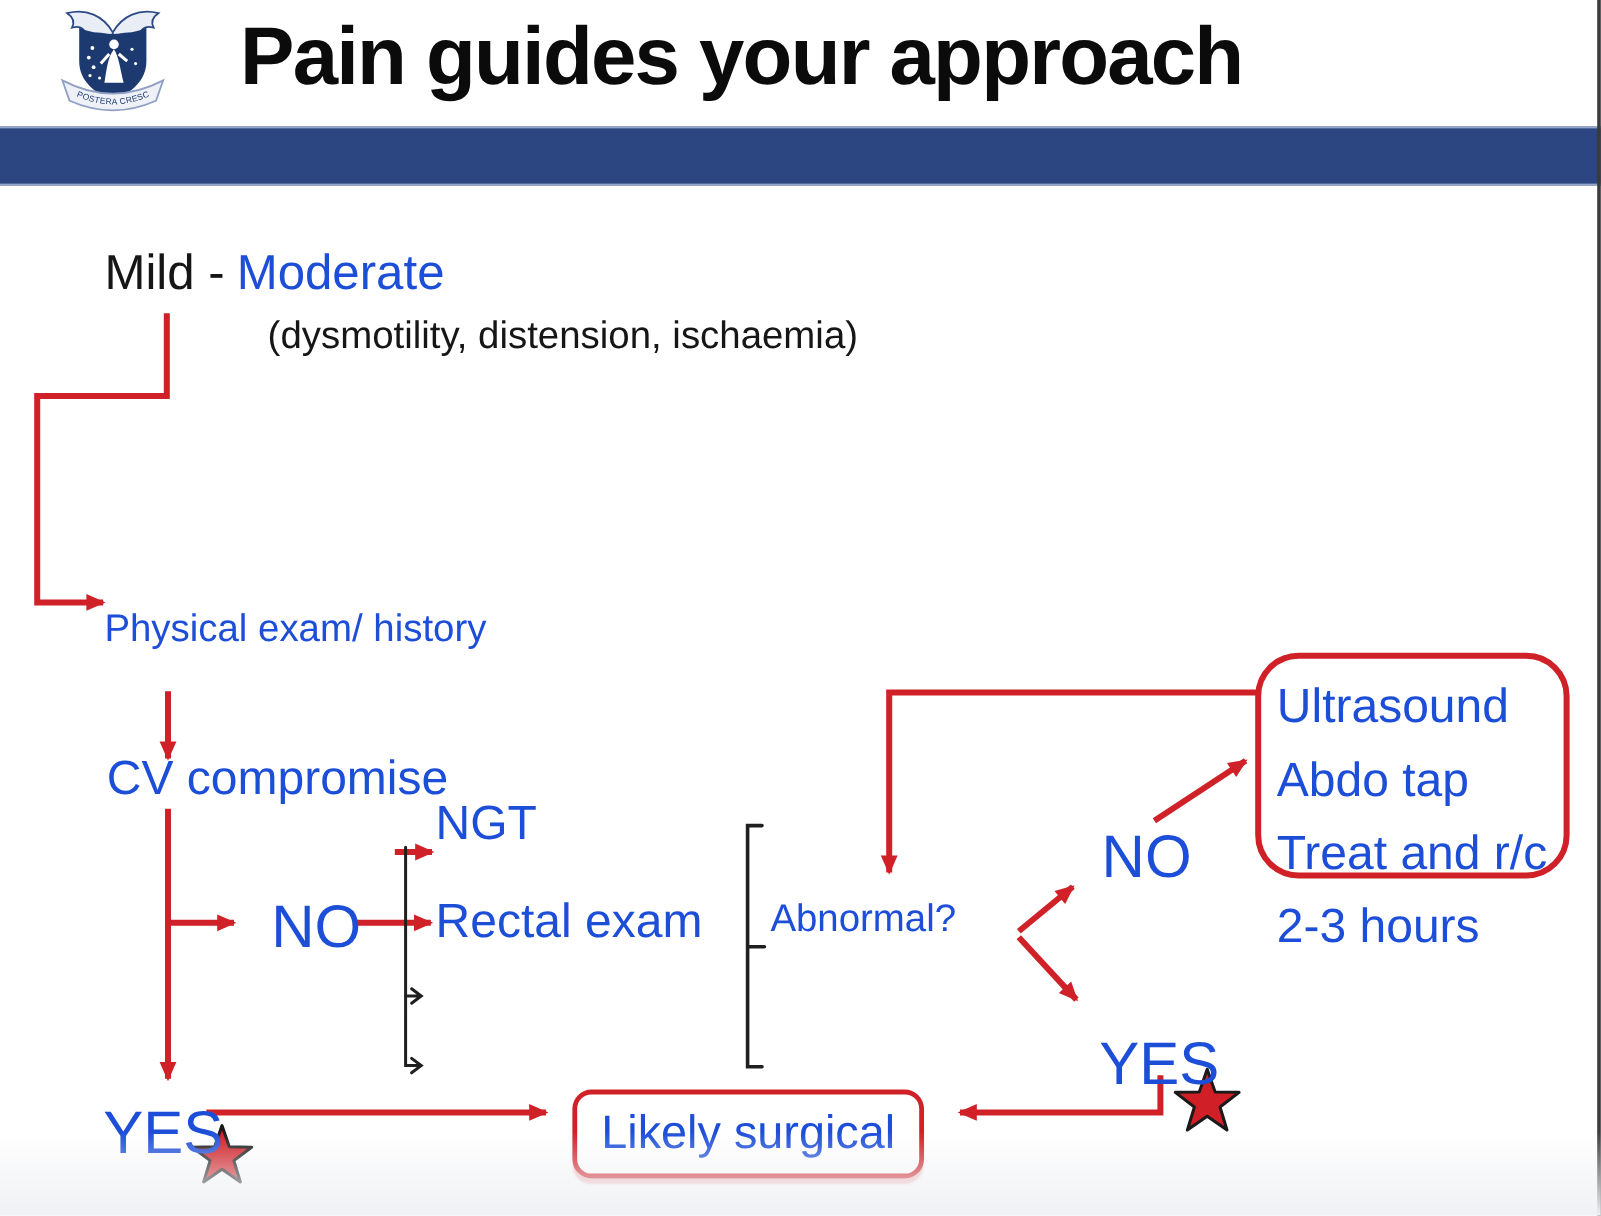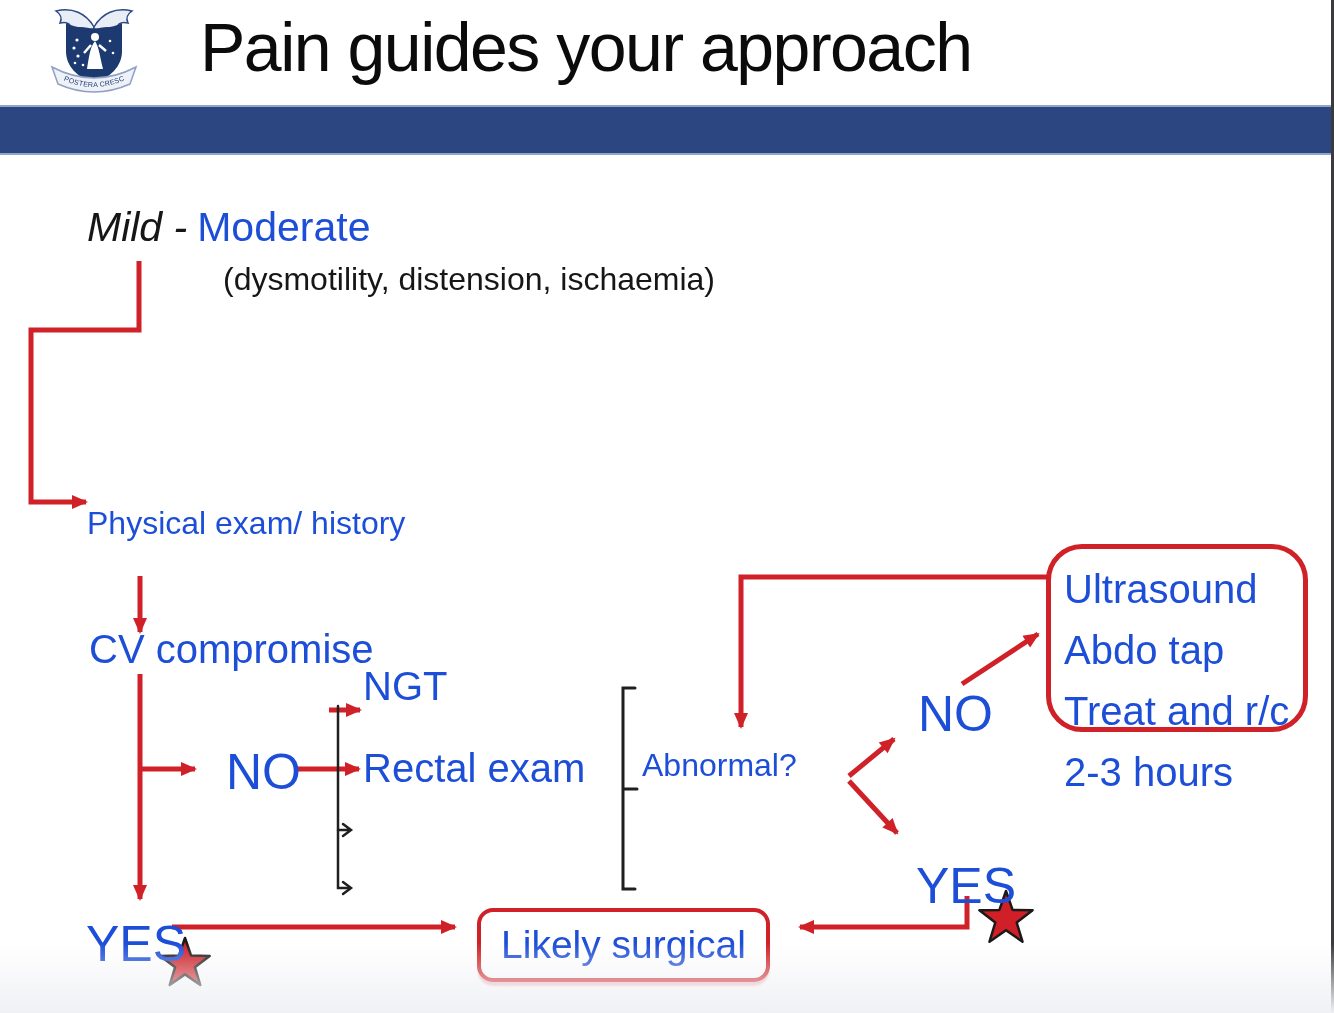--- a/index.html
+++ b/index.html
@@ -7,42 +7,42 @@
     width:1334px;height:1013px;position:relative;overflow:hidden;
     background:#ffffff;
     font-family:"Liberation Sans", sans-serif;
   }
   .abs{position:absolute;white-space:nowrap;}
   .red{color:#1d4ed8;}
   .blk{color:#161616;}
 
   #title{
     left:200px;top:8px;
-    font-size:68px;font-weight:normal;letter-spacing:-1.5px;color:#0b0b0b;
+    font-size:68px;font-weight:bold;letter-spacing:-1.5px;color:#0b0b0b;
   }
   #blue-bar{
     left:0;top:105px;width:1334px;height:50px;
     background:#2b4680;
     border-top:2px solid #93a5c6;border-bottom:2px solid #93a5c6;
     box-sizing:border-box;
   }
   #right-edge{
     right:0;top:0;width:3px;height:1013px;background:#3b3b3d;
   }
   #bottom-fade{
     left:0;bottom:0;width:1334px;height:70px;
     background:linear-gradient(to bottom, rgba(240,241,244,0), #f0f1f4);
   }
 
   .t41{font-size:32px;}
   .t40{font-size:40px;}
   .t42{font-size:50px;text-align:center;}
 
   #severity{left:87px;top:204px;font-size:41px;}
-  #severity .mild{margin-right:10px;font-style:italic;}
+  #severity .mild{margin-right:10px;}
   #subtype{left:223px;top:261px;font-size:32px;}
   #physical{left:87px;top:505px;}
   #cv{left:89px;top:627px;}
   #no-left{left:226px;top:743px;}
   #ngt{left:363px;top:664px;}
   #rectal{left:363px;top:746px;}
   #abnormal{left:642px;top:747px;}
   #no-right{left:918px;top:685px;}
   #yes-right{left:916px;top:857px;}
   #yes-left{left:86px;top:915px;}

